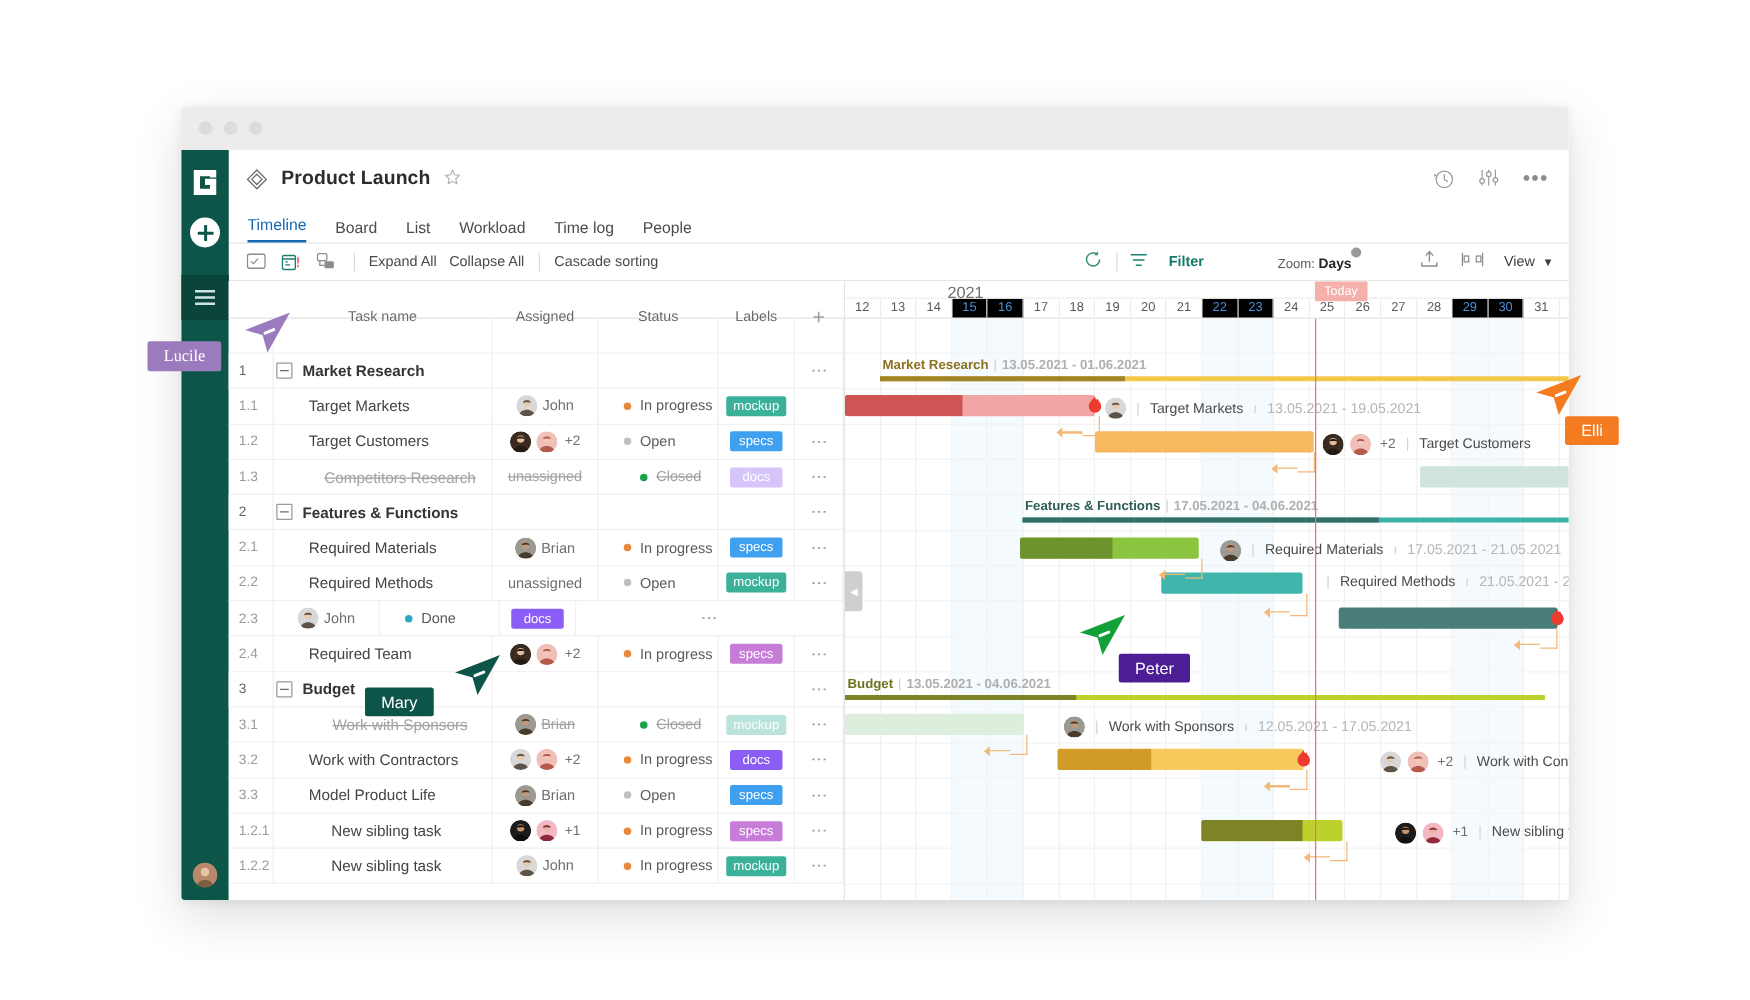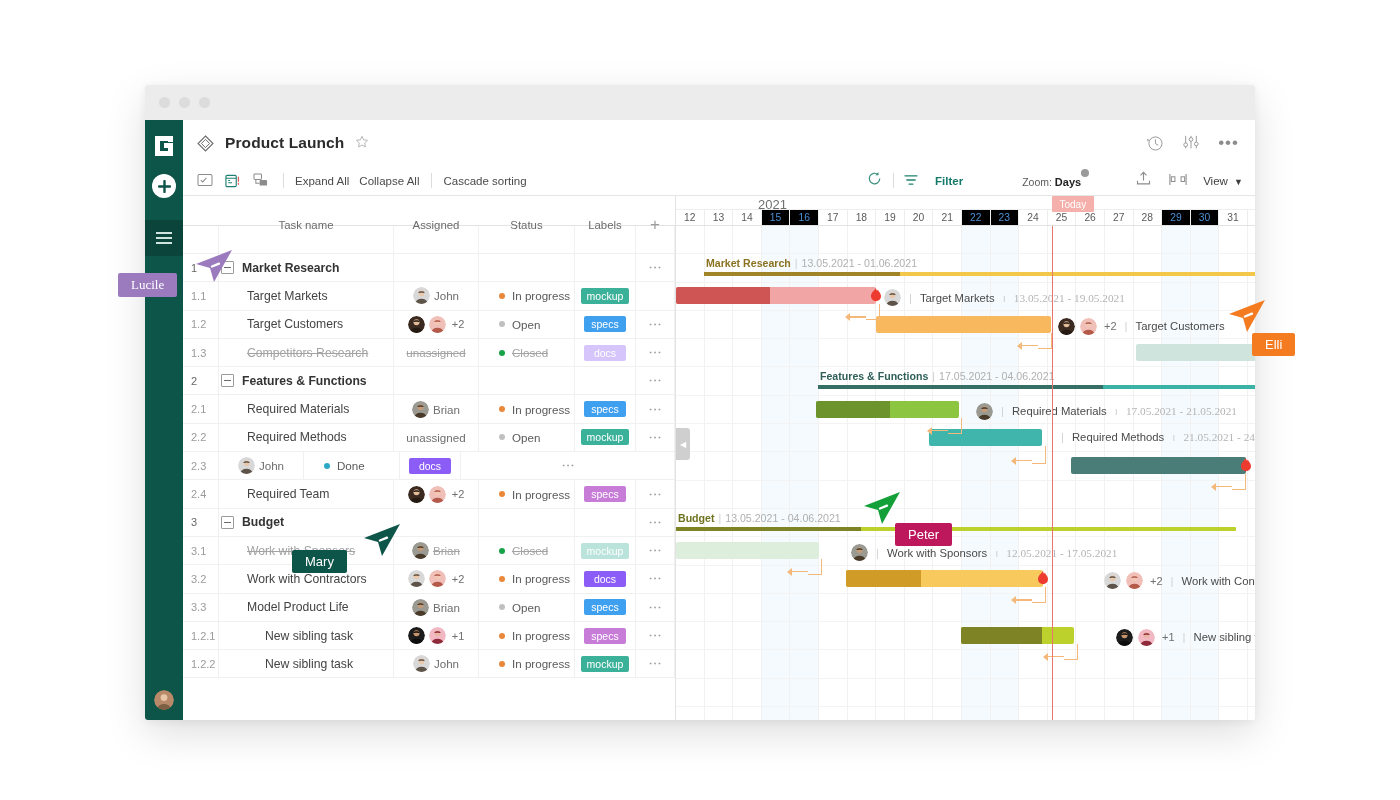--- a/index.html
+++ b/index.html
@@ -98,21 +98,21 @@
   .row.group { background:#fff; }
   .row.group .c-name { font-weight:700; color:#343434; font-size:12.2px; padding-left:0;}
   .collapser {
     width:13px; height:13px; border:1px solid #9b9b9b; display:inline-flex;
     align-items:center; justify-content:center; margin-right:8px; margin-left:2px; border-radius:1px;
   }
   .collapser i { width:7px; height:1px; background:#6b6b6b; display:block;}
   .row.indent2 .c-name { padding-left:28px; }
   .row.indent3 .c-name { padding-left:46px; }
   .struck .c-name span, .struck .c-assigned span, .struck .c-status span { text-decoration: line-through; color:#a3a3a3;}
-  .struck .c-name, .struck .c-assigned, .struck .c-status { color:#a3a3a3; }
+  .struck .c-name, .struck .c-assigned, .struck .c-status { color:#a3a3a3;justify-content:center; }
   .struck .lbl { opacity:.35; }
   .dot-s { width:6px; height:6px; border-radius:50%; display:inline-block; flex:0 0 6px;}
   .lbl { font-size:10.5px; color:#fff; border-radius:2px; padding:2px 6px; display:inline-block; min-width:42px; text-align:center;}
   .kebab { color:#9a9a9a; font-size:13px; line-height:4px; letter-spacing:0; writing-mode:vertical-rl; }
   .av { width:17px; height:17px; border-radius:50%; overflow:hidden; display:inline-block; flex:0 0 17px; }
   .av svg { display:block; }
   .plusn { font-size:11px; color:#6f6f6f; margin-left:2px;}
 
   
   .g-year { height:14px; font-size:13px; color:#707070; position:relative; border-bottom:1px solid #eee;}
@@ -128,24 +128,24 @@
 
   .today-line { position:absolute; top:30px; bottom:0; width:1.5px; background:#e8756e; }
   .today-badge { position:absolute; top:0px; height:16px; background:#f6b0ab; color:#fff; font-size:10px; display:flex; align-items:center; justify-content:center; width:42px; border-radius:1px;}
 
   .bar { position:absolute; height:17px; border-radius:2px; overflow:hidden;}
   .bar .prog { height:100%; }
   .sumline { position:absolute; height:4px; border-radius:1px; }
   .sumline .prog { height:100%; }
   .sumlabel { position:absolute; font-size:10.6px; white-space:nowrap;}
   .sumlabel b { font-weight:700;}
-  .sumlabel .dates { color:#b0b0b0; font-weight:400;}
+  .sumlabel .dates { color:#b0b0b0; font-weight:700;}
   .sumlabel .sep { color:#cfcfcf; margin:0 4px;}
   .barlabel { position:absolute; font-size:11.3px; color:#4a4a4a; white-space:nowrap; display:flex; align-items:center; gap:5px;}
-  .barlabel .dates { color:#b4b4b4;font-family:Liberation Serif, serif;}
+  .barlabel .dates { color:#b4b4b4;}
   .barlabel .pipe { color:#d2d2d2; margin:0 3px;}
   .flame { position:absolute; width:12px; height:14px;}
   .dep { position:absolute; border:1.4px solid #f4b97a; border-left:none; }
 
   .collapse-handle {
     position:absolute; left:0; top:232px; width:14px; height:32px; background:#cfcfcf;
     border-radius:0 3px 3px 0; display:flex; align-items:center; justify-content:center;
     color:#fff; font-size:8px;
   }
 
@@ -218,20 +218,28 @@
                 <path d="M4 1v14M10 1v14M16 1v14" stroke="#9a9a9a" stroke-width="1.1"></path>
                 <circle cx="4" cy="11" r="2.1" fill="#fff" stroke="#9a9a9a" stroke-width="1.1"></circle>
                 <circle cx="10" cy="5" r="2.1" fill="#fff" stroke="#9a9a9a" stroke-width="1.1"></circle>
                 <circle cx="16" cy="10" r="2.1" fill="#fff" stroke="#9a9a9a" stroke-width="1.1"></circle>
               </svg>
           </span>
           <span class="dots3">•••</span>
         </span>
       </div>
 
+      <div class="tabs">
+        <div class="tab active">Timeline</div>
+        <div class="tab">Board</div>
+        <div class="tab">List</div>
+        <div class="tab">Workload</div>
+        <div class="tab">Time log</div>
+        <div class="tab">People</div>
+      </div>
 
       <div class="toolbar">
         <span class="tb-ico">
           <svg width="16" height="14" viewBox="0 0 17 15">
               <rect x="1" y="1.5" width="15" height="12" rx="1.5" fill="none" stroke="#8c8c8c" stroke-width="1.1"></rect>
               <path d="M4 7.6l2 2 4-4.3" fill="none" stroke="#8c8c8c" stroke-width="1.1"></path>
             </svg>
         </span>
         <span class="tb-ico">
           <svg width="15" height="15" viewBox="0 0 16 16">
@@ -986,15 +994,15 @@
           <path d="M40 2 4 16l14 4 4 14z" fill="#0d5449"></path>
           <path d="M20 18.5l7-2.8" stroke="#fff" stroke-width="2.4" stroke-linecap="round"></path>
         </svg></div>
       <div class="name" style="left:292px;top:550px;background:#0d5449;">Mary</div>
     </div>
     <div class="cursor" style="left: 0px; top: 0px;">
       <div class="arrow" style="left:860px;top:490px;"><svg width="42" height="40" viewBox="0 0 42 40">
           <path d="M40 2 4 16l14 4 4 14z" fill="#13a038"></path>
           <path d="M20 18.5l7-2.8" stroke="#fff" stroke-width="2.4" stroke-linecap="round"></path>
         </svg></div>
-      <div class="name" style="left:895px;top:523px;background:#be185d;">Peter</div>
+      <div class="name" style="left:895px;top:523px;background:#4c1d95;">Peter</div>
     </div>
   </div>
 
 </body></html>

